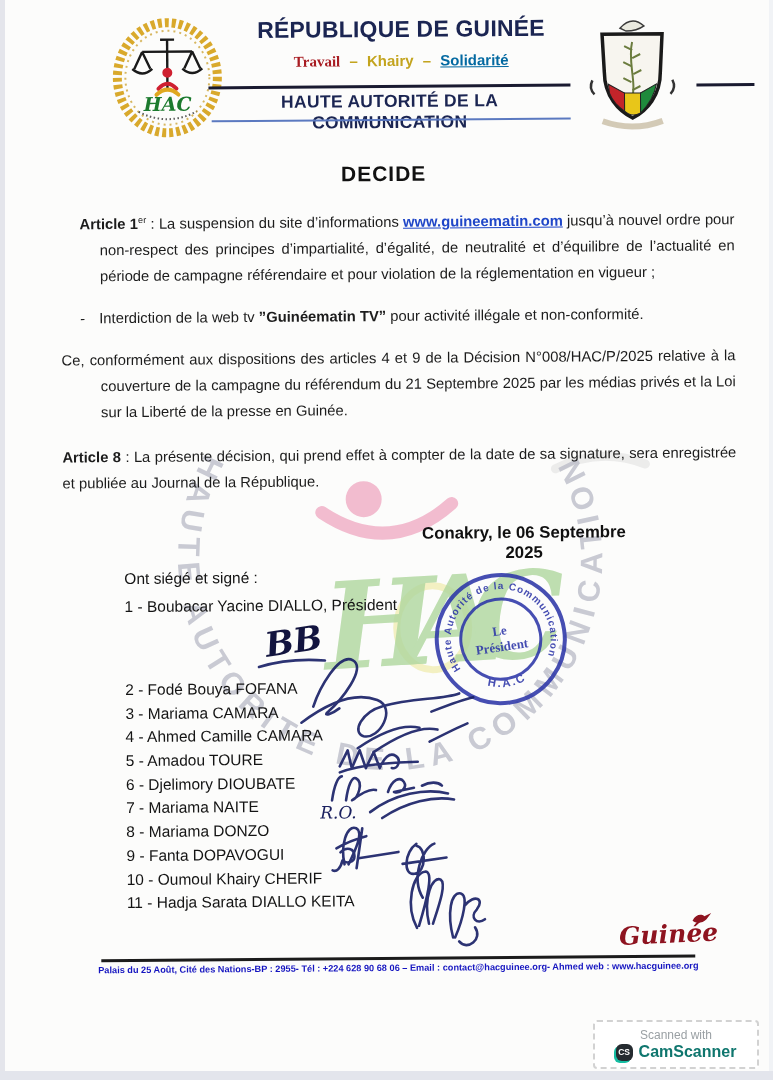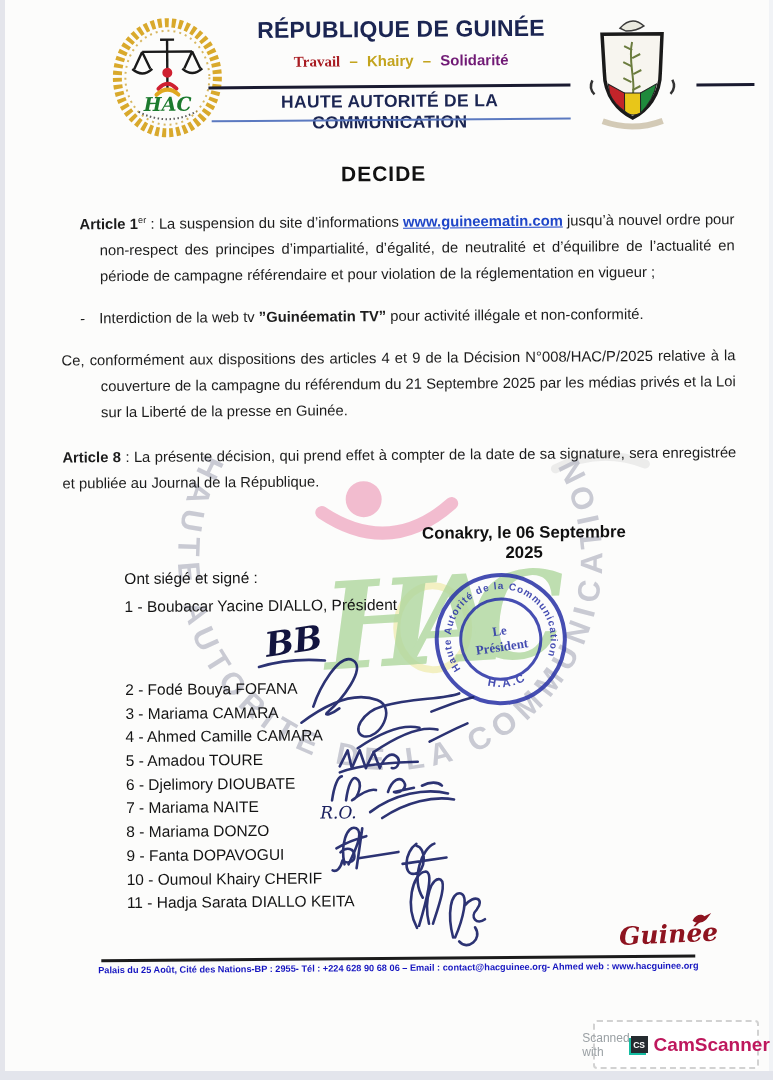--- a/index.html
+++ b/index.html
@@ -8,21 +8,21 @@
   .paper{position:absolute;inset:0;background:#fcfcfb;}
   .content{position:absolute;inset:0;transform:rotate(-0.45deg);transform-origin:50% 50%;}
 
   
   .logo-left{position:absolute;left:112px;top:12px;}
   .logo-right{position:absolute;left:586px;top:16px;}
   .hdr-republic{position:absolute;left:235px;top:16px;width:340px;text-align:center;
     font-size:23px;font-weight:bold;color:#1b2552;letter-spacing:.2px;}
   .hdr-motto{position:absolute;left:235px;top:52px;width:340px;text-align:center;
     font-size:15px;font-weight:bold;}
-  .m-red{color:#a81c22;font-family:Liberation Serif, serif;} .m-yel{color:#c3a41e;} .m-grn{color:#701a75;}
+  .m-red{color:#a81c22;font-family:Liberation Serif, serif;} .m-yel{color:#c3a41e;} .m-grn{color:#0369a1;text-decoration:underline;}
   .hdr-motto .sep{margin:0 5px;}
   .hdr-rule-top{position:absolute;left:212px;top:85px;width:362px;height:3px;background:#191a30;}
   .hdr-rule-right{position:absolute;left:700px;top:86px;width:58px;height:2.5px;background:#191a30;}
   .hdr-authority{position:absolute;left:212px;top:91px;width:362px;text-align:center;
     font-size:17.5px;font-weight:bold;color:#1b2552;letter-spacing:.3px;}
   .hdr-rule-bottom{position:absolute;left:215px;top:119px;width:359px;height:2px;background:#5b79c0;}
 
   
   .doc-title{position:absolute;left:0;top:162px;width:773px;text-align:center;
     font-size:21px;font-weight:bold;color:#111;letter-spacing:1px;}
@@ -57,28 +57,28 @@
   .footer-rule{position:absolute;left:98px;top:957px;width:594px;height:2.5px;background:#1b1b1b;}
   .footer-text{position:absolute;left:395px;top:963px;transform:translateX(-50%);
     white-space:nowrap;font-size:9.2px;font-weight:bold;color:#1515c0;}
   .flink{cursor:pointer;}
 
   
   .edge-left{position:absolute;left:0;top:0;bottom:9px;width:5px;background:#dfe1e8;opacity:.85;}
   .edge-right{position:absolute;right:0;top:0;bottom:9px;width:4px;background:#edeff4;opacity:.7;}
   .edge-bottom{position:absolute;left:0;right:0;bottom:0;height:9px;background:#e3e5ec;}
   .camscanner{position:absolute;right:14px;bottom:11px;width:162px;height:45px;background:#fff;
-    border:2px dashed #d2d2d2;border-radius:4px;z-index:20;display:flex;flex-direction:row;
+    border:2px dashed #d2d2d2;border-radius:4px;z-index:20;display:flex;flex-direction:column;
     align-items:center;justify-content:center;gap:1px;}
   .cs-top{font-size:12px;color:#9aa0a4;}
   .cs-row{display:flex;align-items:center;gap:6px;}
-  .cs-icon{width:17px;height:17px;background:#252b30;border-radius:0;color:#fff;font-size:8.5px;
+  .cs-icon{width:17px;height:17px;background:#252b30;border-radius:6px;color:#fff;font-size:8.5px;
     font-weight:bold;display:flex;align-items:center;justify-content:center;
     box-shadow:-2px 2px 0 0 #14bda2;}
-  .cs-name{font-size:19px;font-weight:bold;color:#be185d;}
+  .cs-name{font-size:16px;font-weight:bold;color:#0f766e;}
 </style>
 </head>
 <body>
 
 <div class="page">
   <div class="paper">
     <div class="content">
 
       <svg class="watermark" width="773" height="1080" viewBox="0 0 773 1080">
         <defs>

